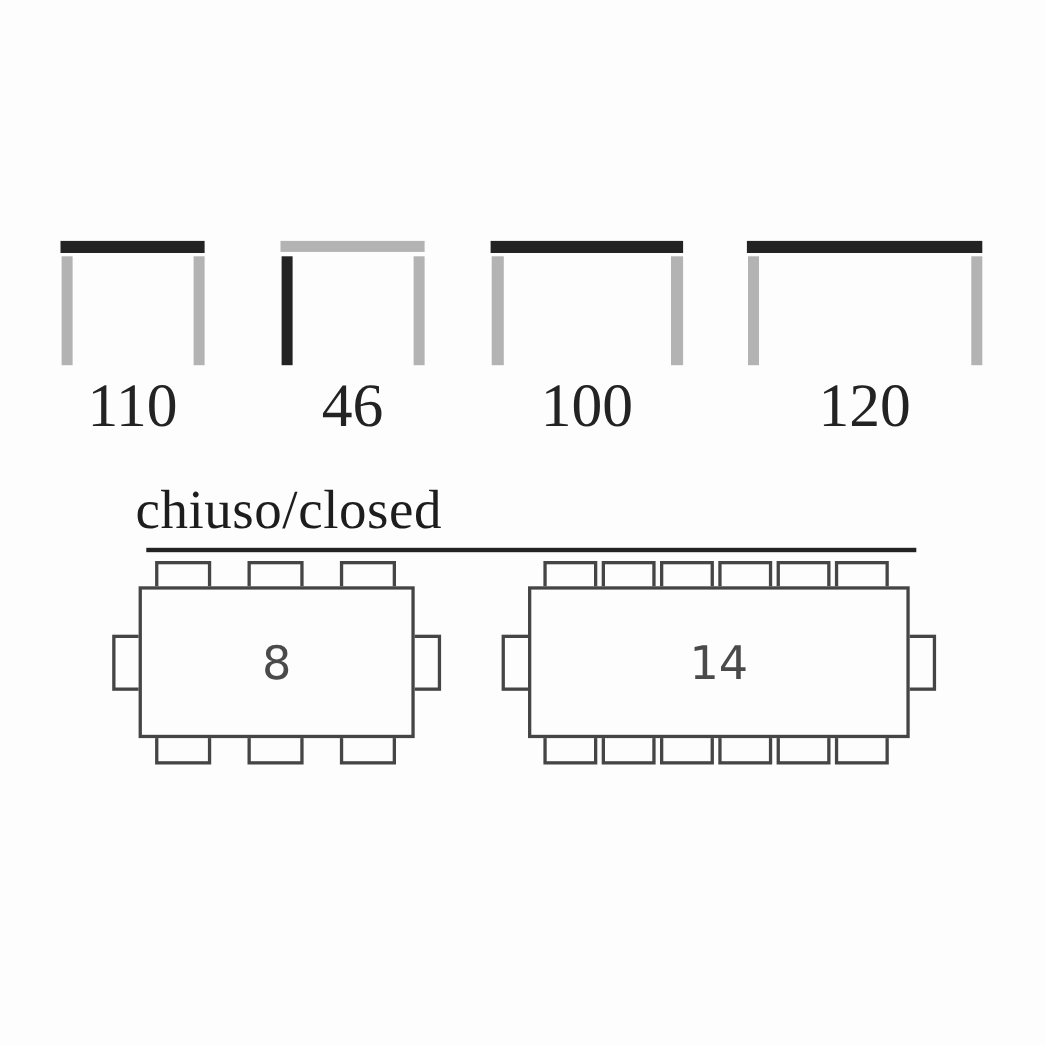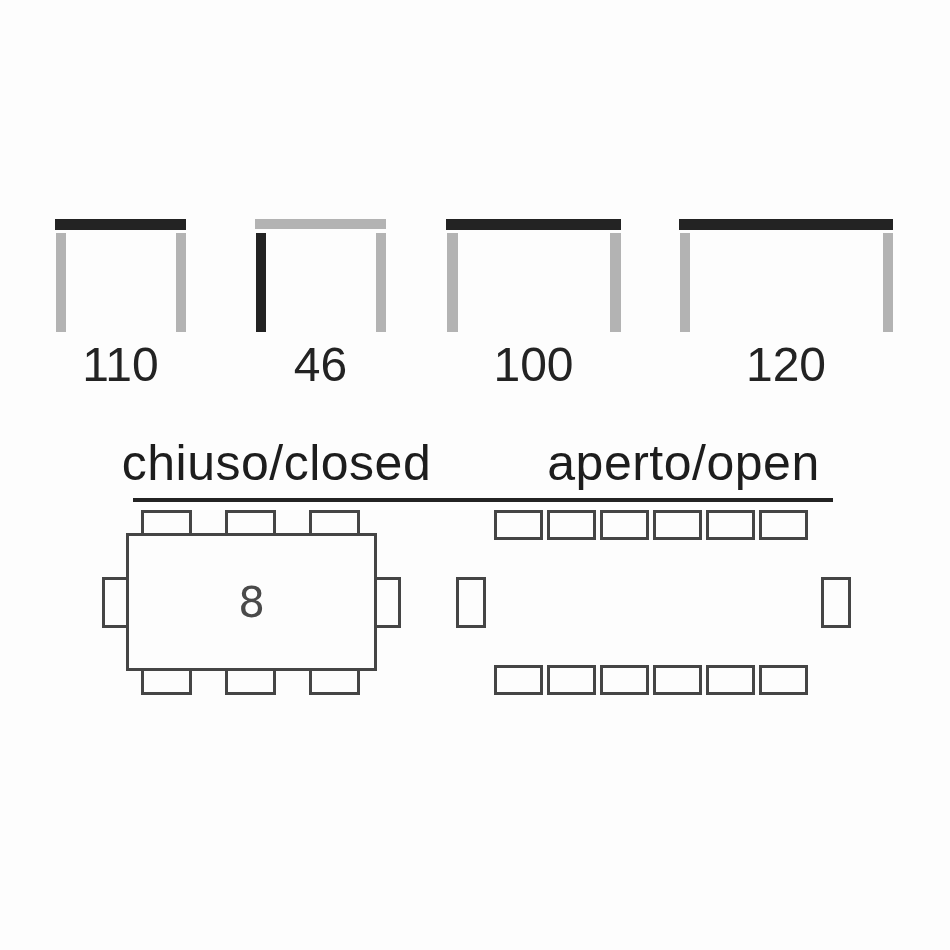--- a/index.html
+++ b/index.html
@@ -11,35 +11,35 @@
   
   .dim{position:absolute;top:219px;}
   .dim .bar{position:absolute;left:0;top:0;width:100%;height:11px;}
   .dim .leg{position:absolute;top:14px;width:10px;height:99px;}
   .dim .leg.left{left:1px;}
   .dim .leg.right{right:0;}
   .dark{background:var(--dark,#232323);}
   .gray{background:var(--gray,#b3b3b3);}
   .dim-label{
     position:absolute;top:120px;left:50%;transform:translateX(-50%);
-    font-family:Liberation Sans, sans-serif;
-    font-size:48px;line-height:1.1;color:var(--dark,#232323);white-space:nowrap;
+    font-family:Liberation Serif, serif;
+    font-size:56px;line-height:1.1;color:var(--dark,#232323);white-space:nowrap;
   }
   .dim1{left:55px;width:131px;}
   .dim2{left:255px;width:131px;}
   .dim2 .bar{height:10px;}
   .dim3{left:446px;width:175px;}
   .dim3 .leg{width:11px;}
   .dim4{left:679px;width:214px;}
   
   .section-label{
     position:absolute;top:438px;text-align:center;
     font-size:50px;line-height:1.0;letter-spacing:0.5px;color:#1d1d1d;white-space:nowrap;
   }
-  .label-closed{left:114px;width:325px;}
+  .label-closed{left:100px;width:325px;font-family:Liberation Serif, serif;}
   .label-open{left:530px;width:307px;}
   .rule{position:absolute;left:133px;top:498px;width:700px;height:4px;background:var(--dark,#232323);}
   
   .table-group{position:absolute;left:0;top:0;width:100%;height:100%;pointer-events:none;}
   .chair{
     box-sizing:border-box;width:51px;height:30px;
     border:3px solid var(--outline,#454545);background:transparent;
   }
   .chair-row{position:absolute;display:flex;z-index:1;}
   .chair-row.top{top:510px;}
@@ -91,21 +91,20 @@
   </div>
 
   <div class="dim dim4">
     <div class="bar dark"></div>
     <div class="leg left gray"></div>
     <div class="leg right gray"></div>
     <div class="dim-label">120</div>
   </div>
 
   <div class="section-label label-closed">chiuso/closed</div>
-  <div class="section-label label-open">aperto/open</div>
   <div class="rule"></div>
 
   <div class="table-group closed">
     <div class="chair-row top">
         <div class="chair"></div>
         <div class="chair"></div>
         <div class="chair"></div>
       </div>
     <div class="chair-row bottom">
         <div class="chair"></div>
@@ -131,15 +130,18 @@
     <div class="chair-row bottom">
         <div class="chair"></div>
         <div class="chair"></div>
         <div class="chair"></div>
         <div class="chair"></div>
         <div class="chair"></div>
         <div class="chair"></div>
       </div>
     <div class="chair side left"></div>
     <div class="chair side right"></div>
+    <div class="tabletop">
+      <span class="seat-count">14</span>
+    </div>
   </div>
 
 </div>
 
 </body></html>

